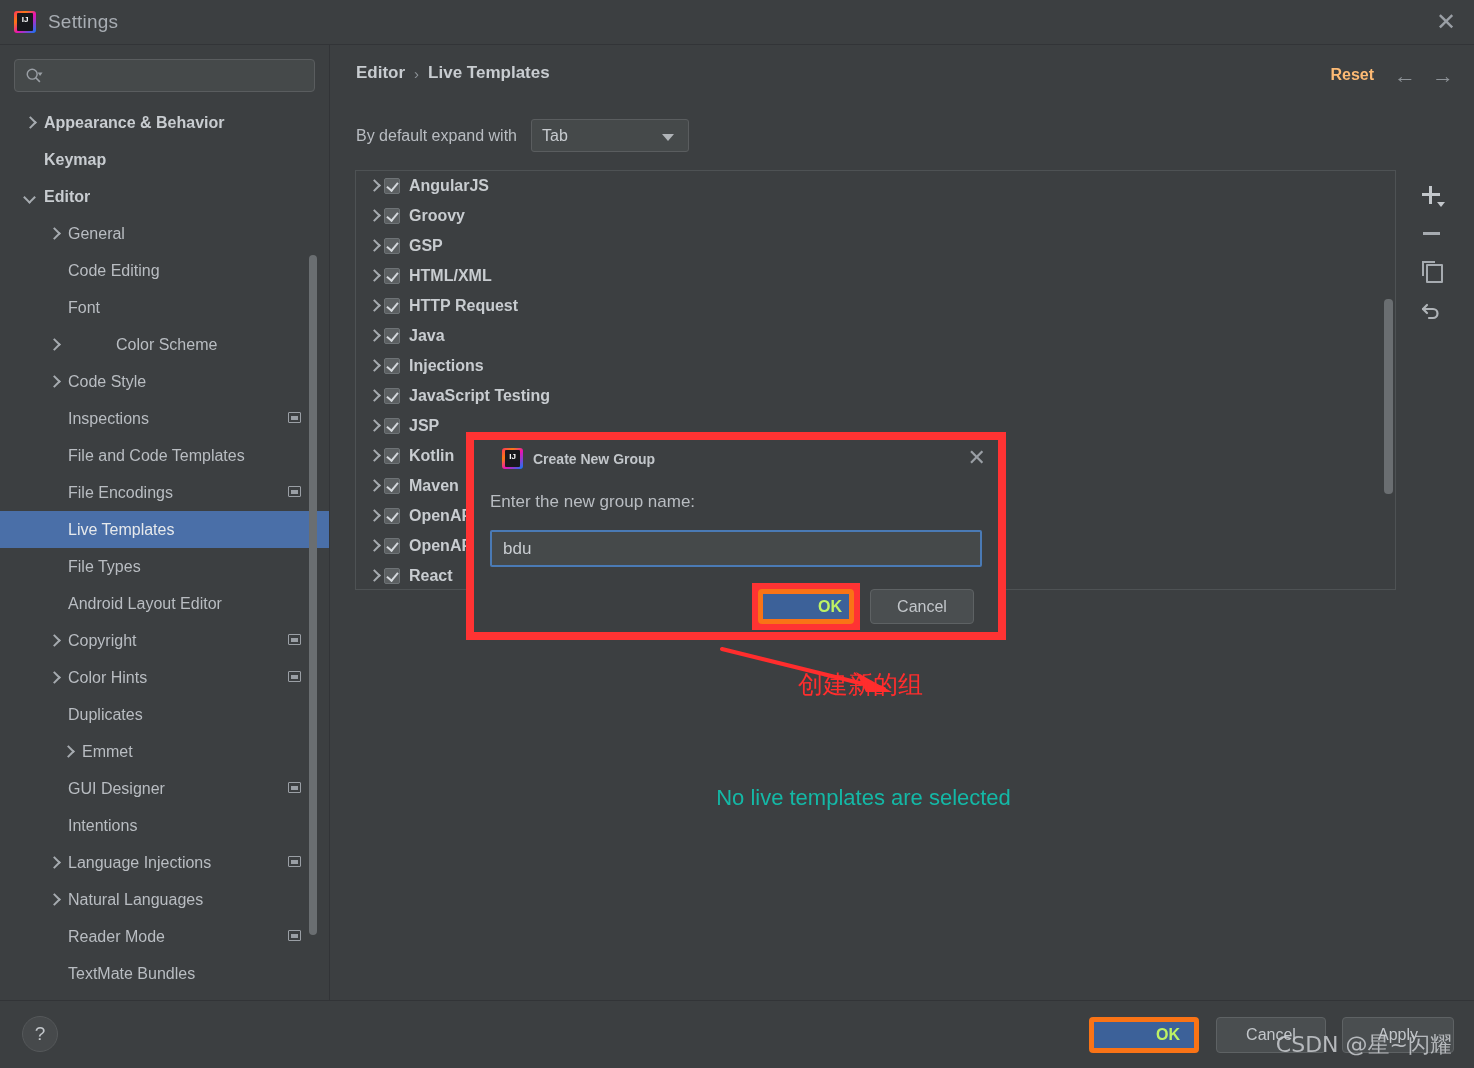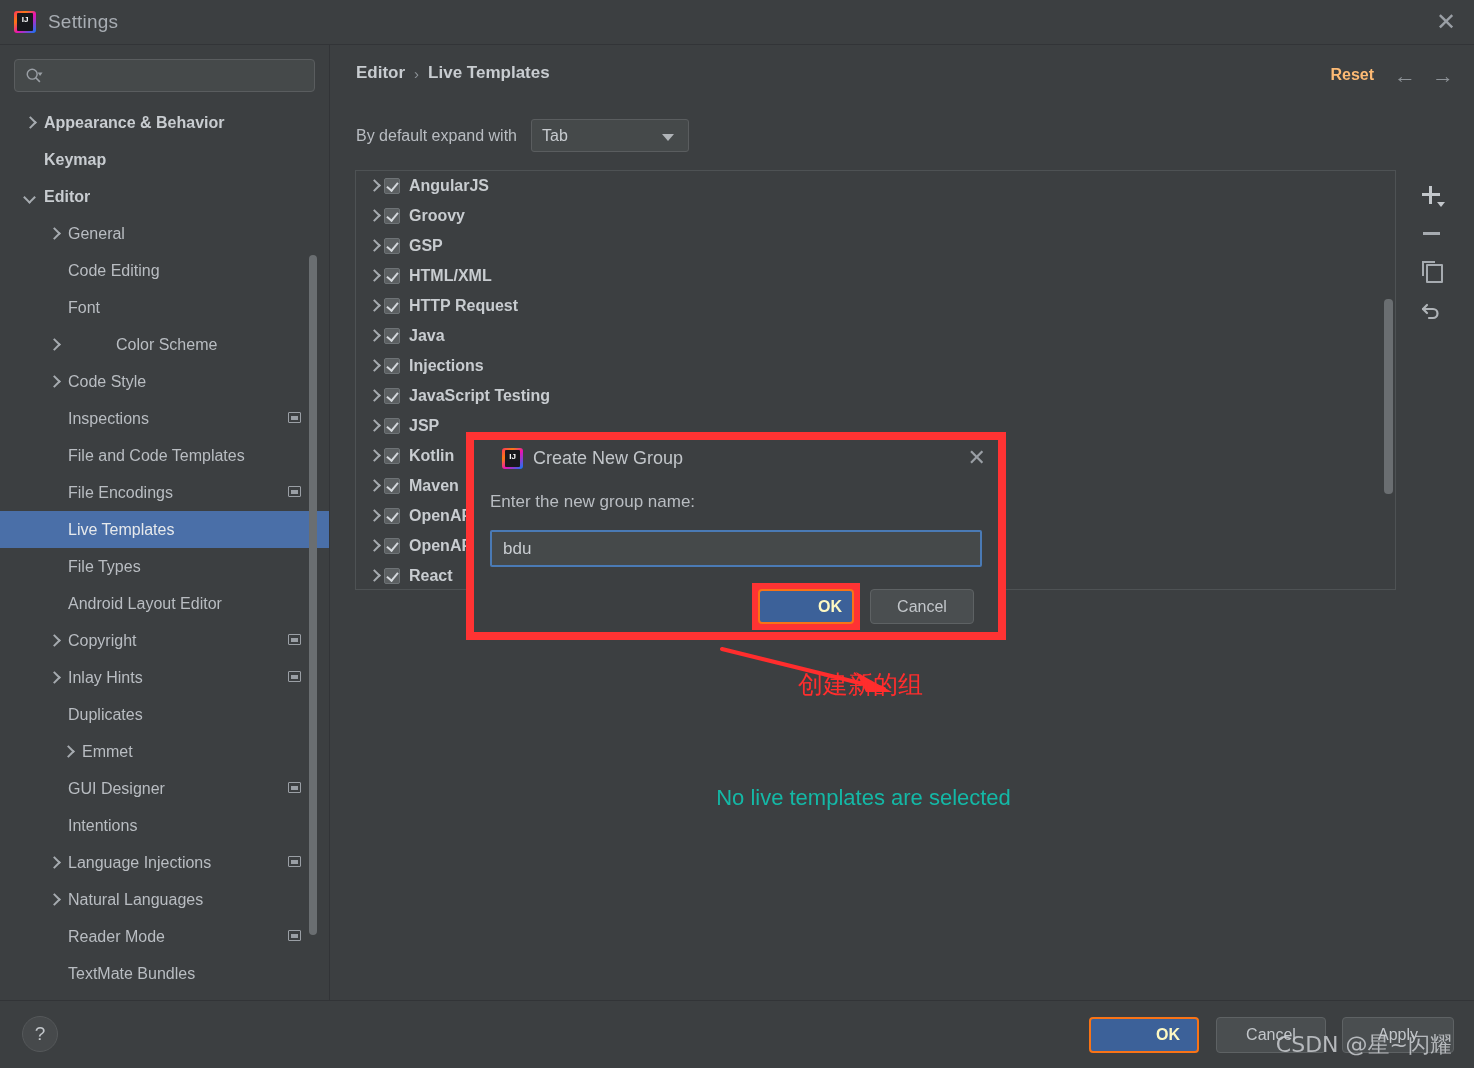--- a/index.html
+++ b/index.html
@@ -235,21 +235,21 @@
   }
   .dlg {
     position: absolute; left: 0; top: 0; right: 0; bottom: 0;
     background: #3c3f41;
   }
   .dlg-title {
     position: absolute; left: 14px; top: 8px;
     display: flex; align-items: center; gap: 10px;
   }
   .dlg-logo { width: 21px; height: 21px; }
-  .dlg-title-text { color: #c2c6ca; font-size: 18px; }
+  .dlg-title-text { color: #c2c6ca; font-size: 14px; font-weight: bold; }
   .dlg-close {
     position: absolute; right: 12px; top: 7px;
     color: #9a9fa5; font-size: 22px; font-weight: 300;
     cursor: pointer; line-height: 1;
   }
   .dlg-prompt {
     position: absolute; left: 16px; top: 52px;
     color: #b9bdc2; font-size: 17px;
   }
   .dlg-input {
@@ -261,21 +261,21 @@
   .dlg-ok-outline {
     position: absolute; left: 278px; top: 143px; width: 108px; height: 47px;
     border: 7px solid #ff3333; z-index: 3;
   }
   .btn {
     height: 34px; border-radius: 4px; font-size: 16px;
     display: flex; align-items: center; justify-content: center;
     cursor: pointer; user-select: none;
   }
   .btn-primary {
-    background: #3c6199; border: 2px solid #f97316; color: #fef9c3; font-weight: bold; padding-left: 48px;
+    background: #3c6199; border: 5px solid #f97316; color: #bef264; font-weight: bold; padding-left: 48px;
   }
   .btn-default {
     background: #4a4e50; border: 1px solid #5e6264; color: #c2c6ca;
   }
   .dlg-ok {
     position: absolute; left: 284px; top: 149px; width: 96px; height: 35px; z-index: 4;
   }
   .dlg-cancel {
     position: absolute; left: 396px; top: 149px; width: 104px; height: 35px; z-index: 2;
   }
@@ -394,21 +394,21 @@
           <span class="chev none"></span>
           <span class="tree-label">Android Layout Editor</span>
         </div>
         <div class="tree-row" style="padding-left: 46px;">
           <span class="chev"></span>
           <span class="tree-label">Copyright</span>
           <span class="cfg-badge"></span>
         </div>
         <div class="tree-row" style="padding-left: 46px;">
           <span class="chev"></span>
-          <span class="tree-label">Inlay Hints</span>
+          <span class="tree-label">Color Hints</span>
           <span class="cfg-badge"></span>
         </div>
         <div class="tree-row" style="padding-left: 46px;">
           <span class="chev none"></span>
           <span class="tree-label">Duplicates</span>
         </div>
         <div class="tree-row" style="padding-left: 60px;">
           <span class="chev"></span>
           <span class="tree-label">Emmet</span>
         </div>

